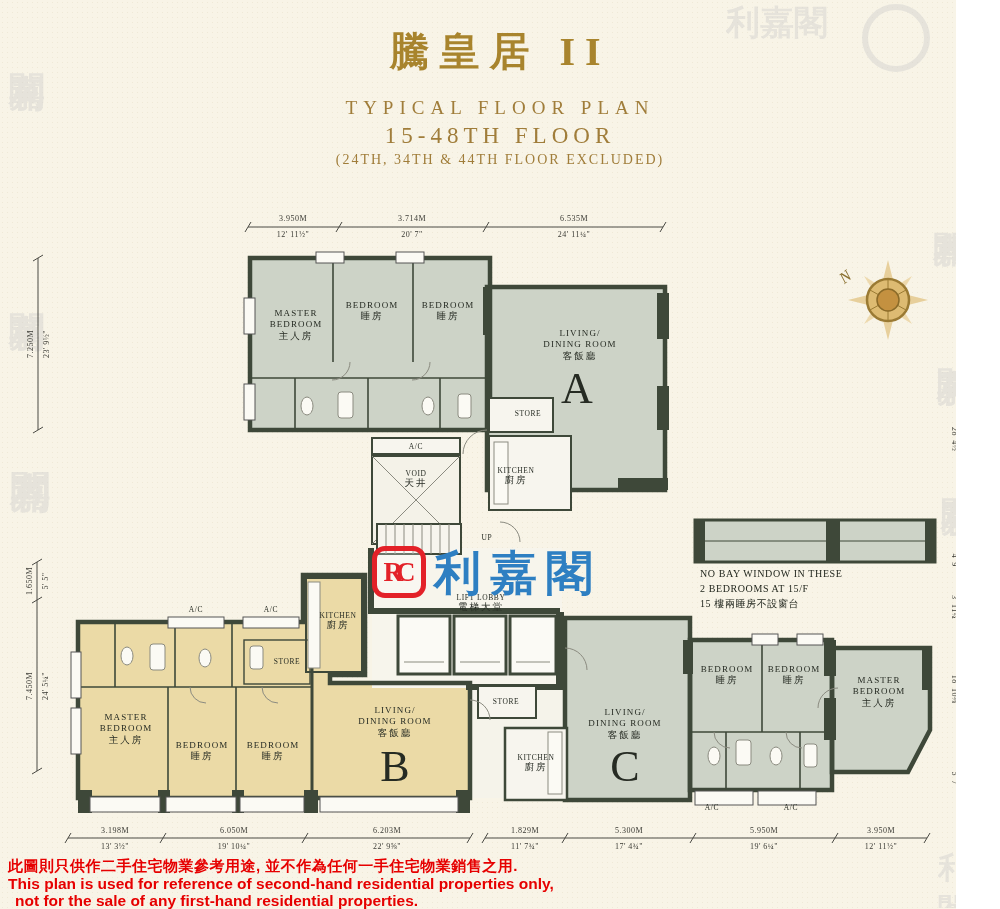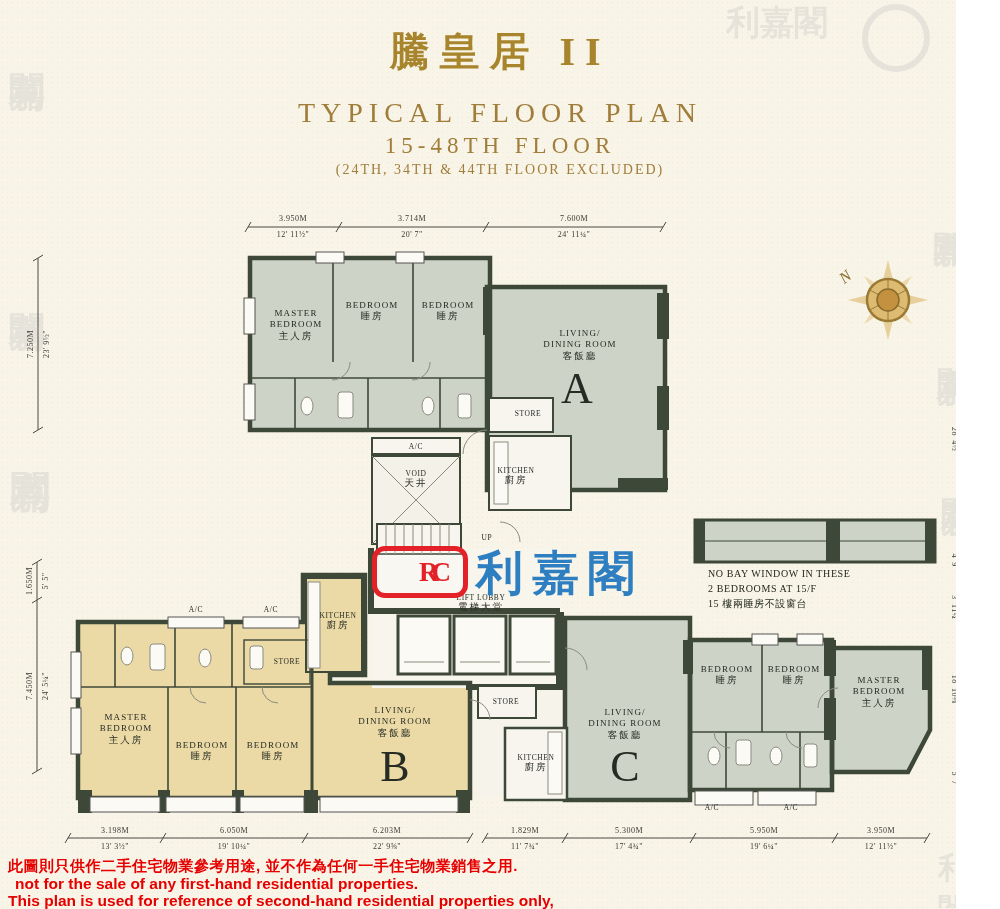--- a/index.html
+++ b/index.html
@@ -11,53 +11,53 @@
 
   
   .wm{position:absolute;z-index:1;color:#c9c9c9;opacity:.38;font-weight:bold;overflow:hidden;
       font-family:"Liberation Sans",sans-serif;pointer-events:none;}
   .wm.v{writing-mode:vertical-rl;}
   .wm .ring{display:inline-block;border:6px solid #c9c9c9;border-radius:50%;vertical-align:middle;}
 
   
   .titleblock{position:absolute;left:0;top:24px;width:1000px;text-align:center;z-index:5;}
   .t-zh{font-size:40px;font-weight:bold;color:#a8842d;letter-spacing:10px;}
-  .t-en1{margin-top:18px;font-size:28px;color:#a07d3a;letter-spacing:6px;}
+  .t-en1{margin-top:18px;font-size:19px;color:#a07d3a;letter-spacing:6px;}
   .t-en2{margin-top:4px;font-size:23px;color:#a07d3a;letter-spacing:5px;}
   .t-en3{margin-top:3px;font-size:14px;color:#a07d3a;letter-spacing:2px;}
 
   
   .lbl{position:absolute;transform:translate(-50%,-50%);text-align:center;color:#262b23;
        white-space:nowrap;z-index:5;line-height:1.25;}
   .lbl span{display:block;}
   .en{font-size:9px;letter-spacing:1.1px;}
   .zh{font-size:9.5px;letter-spacing:2px;}
   .small .en{font-size:7.5px;letter-spacing:.6px;}
   .unit-letter{position:absolute;transform:translate(-50%,-50%);font-size:44px;color:#262b23;z-index:5;}
 
   
   .note{position:absolute;left:700px;top:566px;z-index:5;color:#23281f;text-align:left;}
-  .note div{font-size:10px;letter-spacing:.6px;line-height:1.5;margin-left:8px;}
+  .note div{font-size:10px;letter-spacing:.6px;line-height:1.5;}
 
   
   .dim{position:absolute;width:96px;text-align:center;color:#3a3a34;z-index:5;
        transform:translate(-50%,-50%);}
   .dim span{display:block;font-size:8px;letter-spacing:.5px;}
   .dim .m{margin-bottom:7px;}
   .dim.vl{transform:translate(-50%,-50%) rotate(-90deg);}
   .dim.vr{transform:translate(-50%,-50%) rotate(90deg);}
 
   
   .compass-n{position:absolute;left:840px;top:268px;transform:rotate(-38deg);z-index:5;
              font-style:italic;font-size:16px;color:#8a7030;}
 
   
   .logo{position:absolute;left:372px;top:546px;display:flex;align-items:center;z-index:8;}
   .logo-mark{width:44px;height:42px;border:5px solid #e32128;border-radius:13px;
-             display:flex;align-items:center;justify-content:flex-start;background:rgba(255,255,255,.25);padding-left:42px;}
+             display:flex;align-items:center;justify-content:center;background:rgba(255,255,255,.25);}
   .logo-mark span{font-family:"Liberation Serif",serif;font-size:27px;font-weight:bold;
                   color:#e32128;letter-spacing:-7px;margin-right:6px;}
   .logo-name{margin-left:8px;font-size:47px;font-weight:bold;color:#2e7fc2;letter-spacing:9px;
              font-family:"Liberation Sans",sans-serif;line-height:1;}
 
   
   .disclaimer{position:absolute;left:8px;top:858px;z-index:6;color:#e60000;
               font-family:"Liberation Sans",sans-serif;font-weight:bold;line-height:1.1;}
   .disc-zh{font-size:15px;letter-spacing:.5px;}
   .disc-en{font-size:15.5px;}
@@ -424,21 +424,21 @@
 
   <div class="dim" style="left:293px;top:226px">
       <span class="m">3.950M</span>
       <span class="ft">12' 11½"</span>
     </div>
   <div class="dim" style="left:412px;top:226px">
       <span class="m">3.714M</span>
       <span class="ft">20' 7"</span>
     </div>
   <div class="dim" style="left:574px;top:226px">
-      <span class="m">7.600M</span>
+      <span class="m">6.535M</span>
       <span class="ft">24' 11¼"</span>
     </div>
 
   <div class="dim" style="left:115px;top:838px">
       <span class="m">3.198M</span>
       <span class="ft">13' 3½"</span>
     </div>
   <div class="dim" style="left:234px;top:838px">
       <span class="m">6.050M</span>
       <span class="ft">19' 10¼"</span>
@@ -500,17 +500,17 @@
 
   <div class="logo">
     <div class="logo-mark">
       <span>RC</span>
     </div>
     <div class="logo-name">利嘉閣</div>
   </div>
 
   <div class="disclaimer">
     <div class="disc-zh">此圖則只供作二手住宅物業參考用途, 並不作為任何一手住宅物業銷售之用.</div>
+    <div class="disc-en">This plan is used for reference of second-hand residential properties only,</div>
     <div class="disc-en disc-en2">not for the sale of any first-hand residential properties.</div>
-    <div class="disc-en">This plan is used for reference of second-hand residential properties only,</div>
   </div>
 
 </div>
 
 </body></html>

